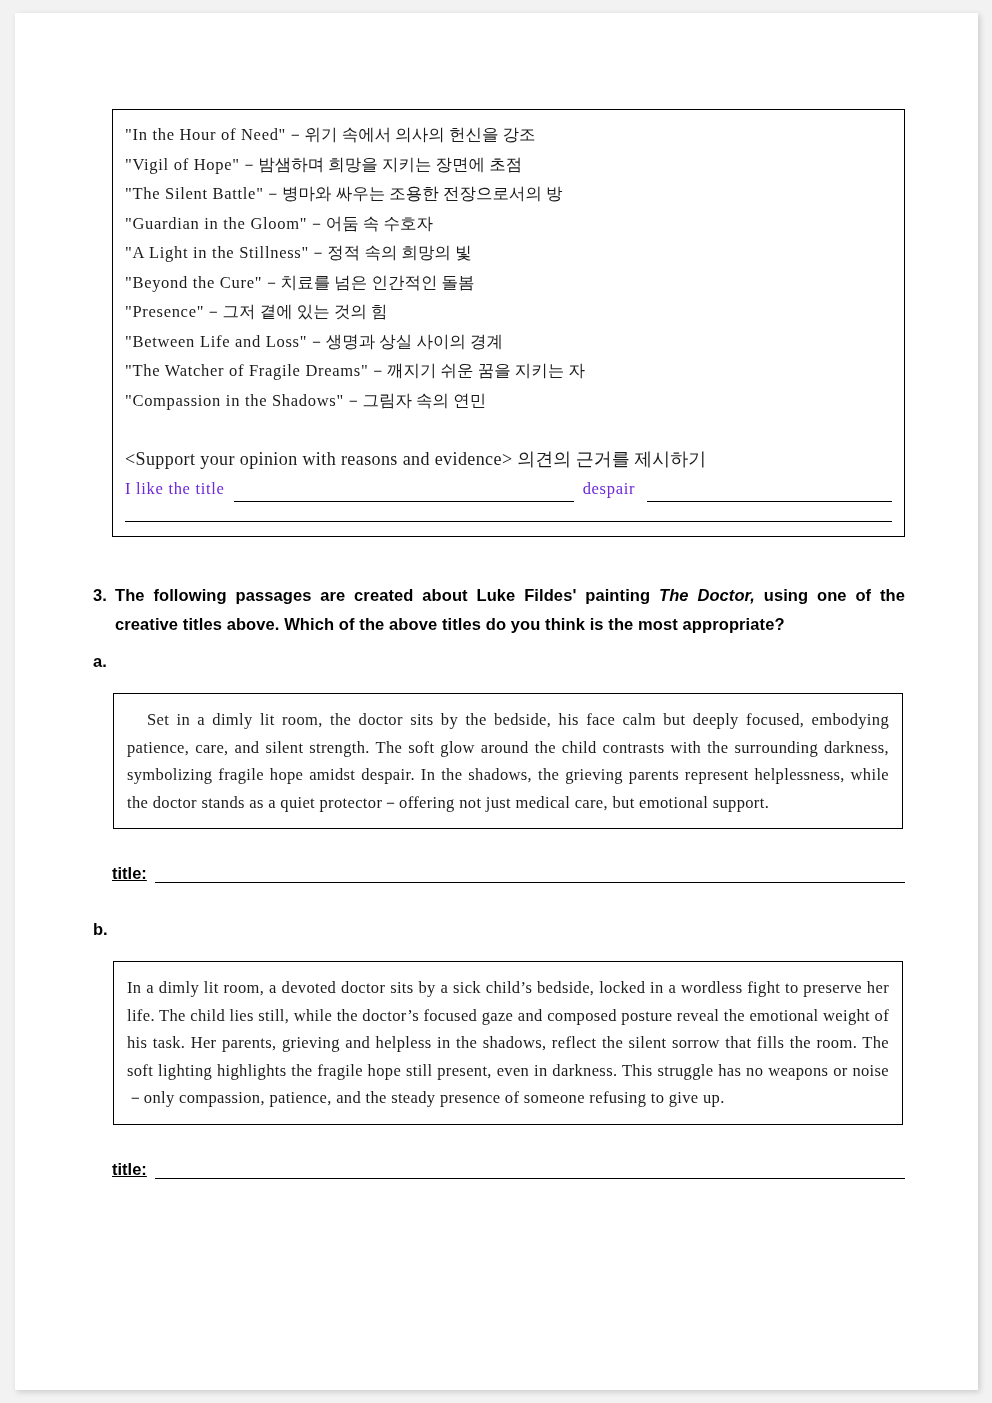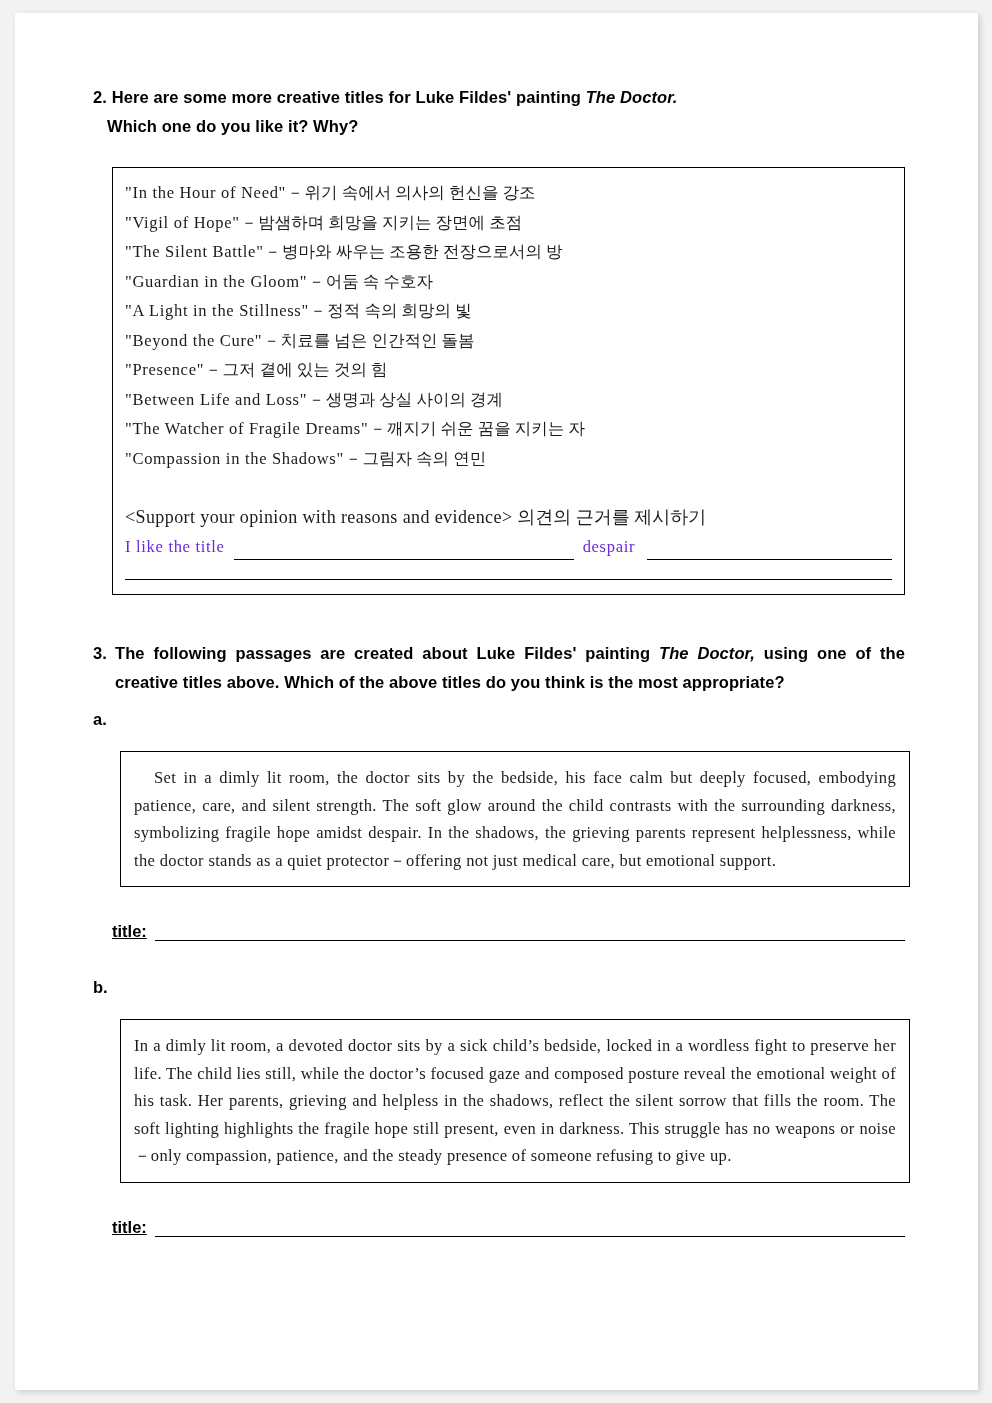--- a/index.html
+++ b/index.html
@@ -154,21 +154,21 @@
     margin: 0 0 2px 12px;
   }
   .blank-full {
     margin: 16px 12px 4px 0;
     border-bottom: 1.3px solid #000;
     height: 1px;
   }
 
   
   .passage-box {
-    margin-left: 27px;
+    margin-left: 20px;
     width: 790px;
     padding: 12px 13px 12px 13px;
   }
   .passage {
     font-family: "Liberation Serif", "DejaVu Serif", serif;
     font-size: 16.5px;
     line-height: 27.5px;
     color: #1b1b1b;
     letter-spacing: 0.35px;
     text-align: justify;
@@ -206,24 +206,20 @@
   .sp-d { height: 36px; }
   .sp-e { height: 12px; }
   .sp-f { height: 44px; }
 </style>
 </head>
 <body>
 
 <div class="page">
   <div class="content">
 
-    <div class="q-head q2-head">
-      <span class="q2-line1"><span class="num">2.</span> <span>Here are some more creative titles for Luke Fildes' painting </span><span class="italic-title">The Doctor.</span></span>
-      <span class="q2-line2">Which one do you like it? Why?</span>
-    </div>
 
     <div class="sp-a"></div>
 
     <div class="box titles-box">
 
       <div class="title-line">
         <span>"In the Hour of Need"</span><span class="dash">－</span><span class="ko">위기 속에서 의사의 헌신을 강조</span>
       </div>
       <div class="title-line">
         <span>"Vigil of Hope"</span><span class="dash">－</span><span class="ko">밤샘하며 희망을 지키는 장면에 초점</span>

